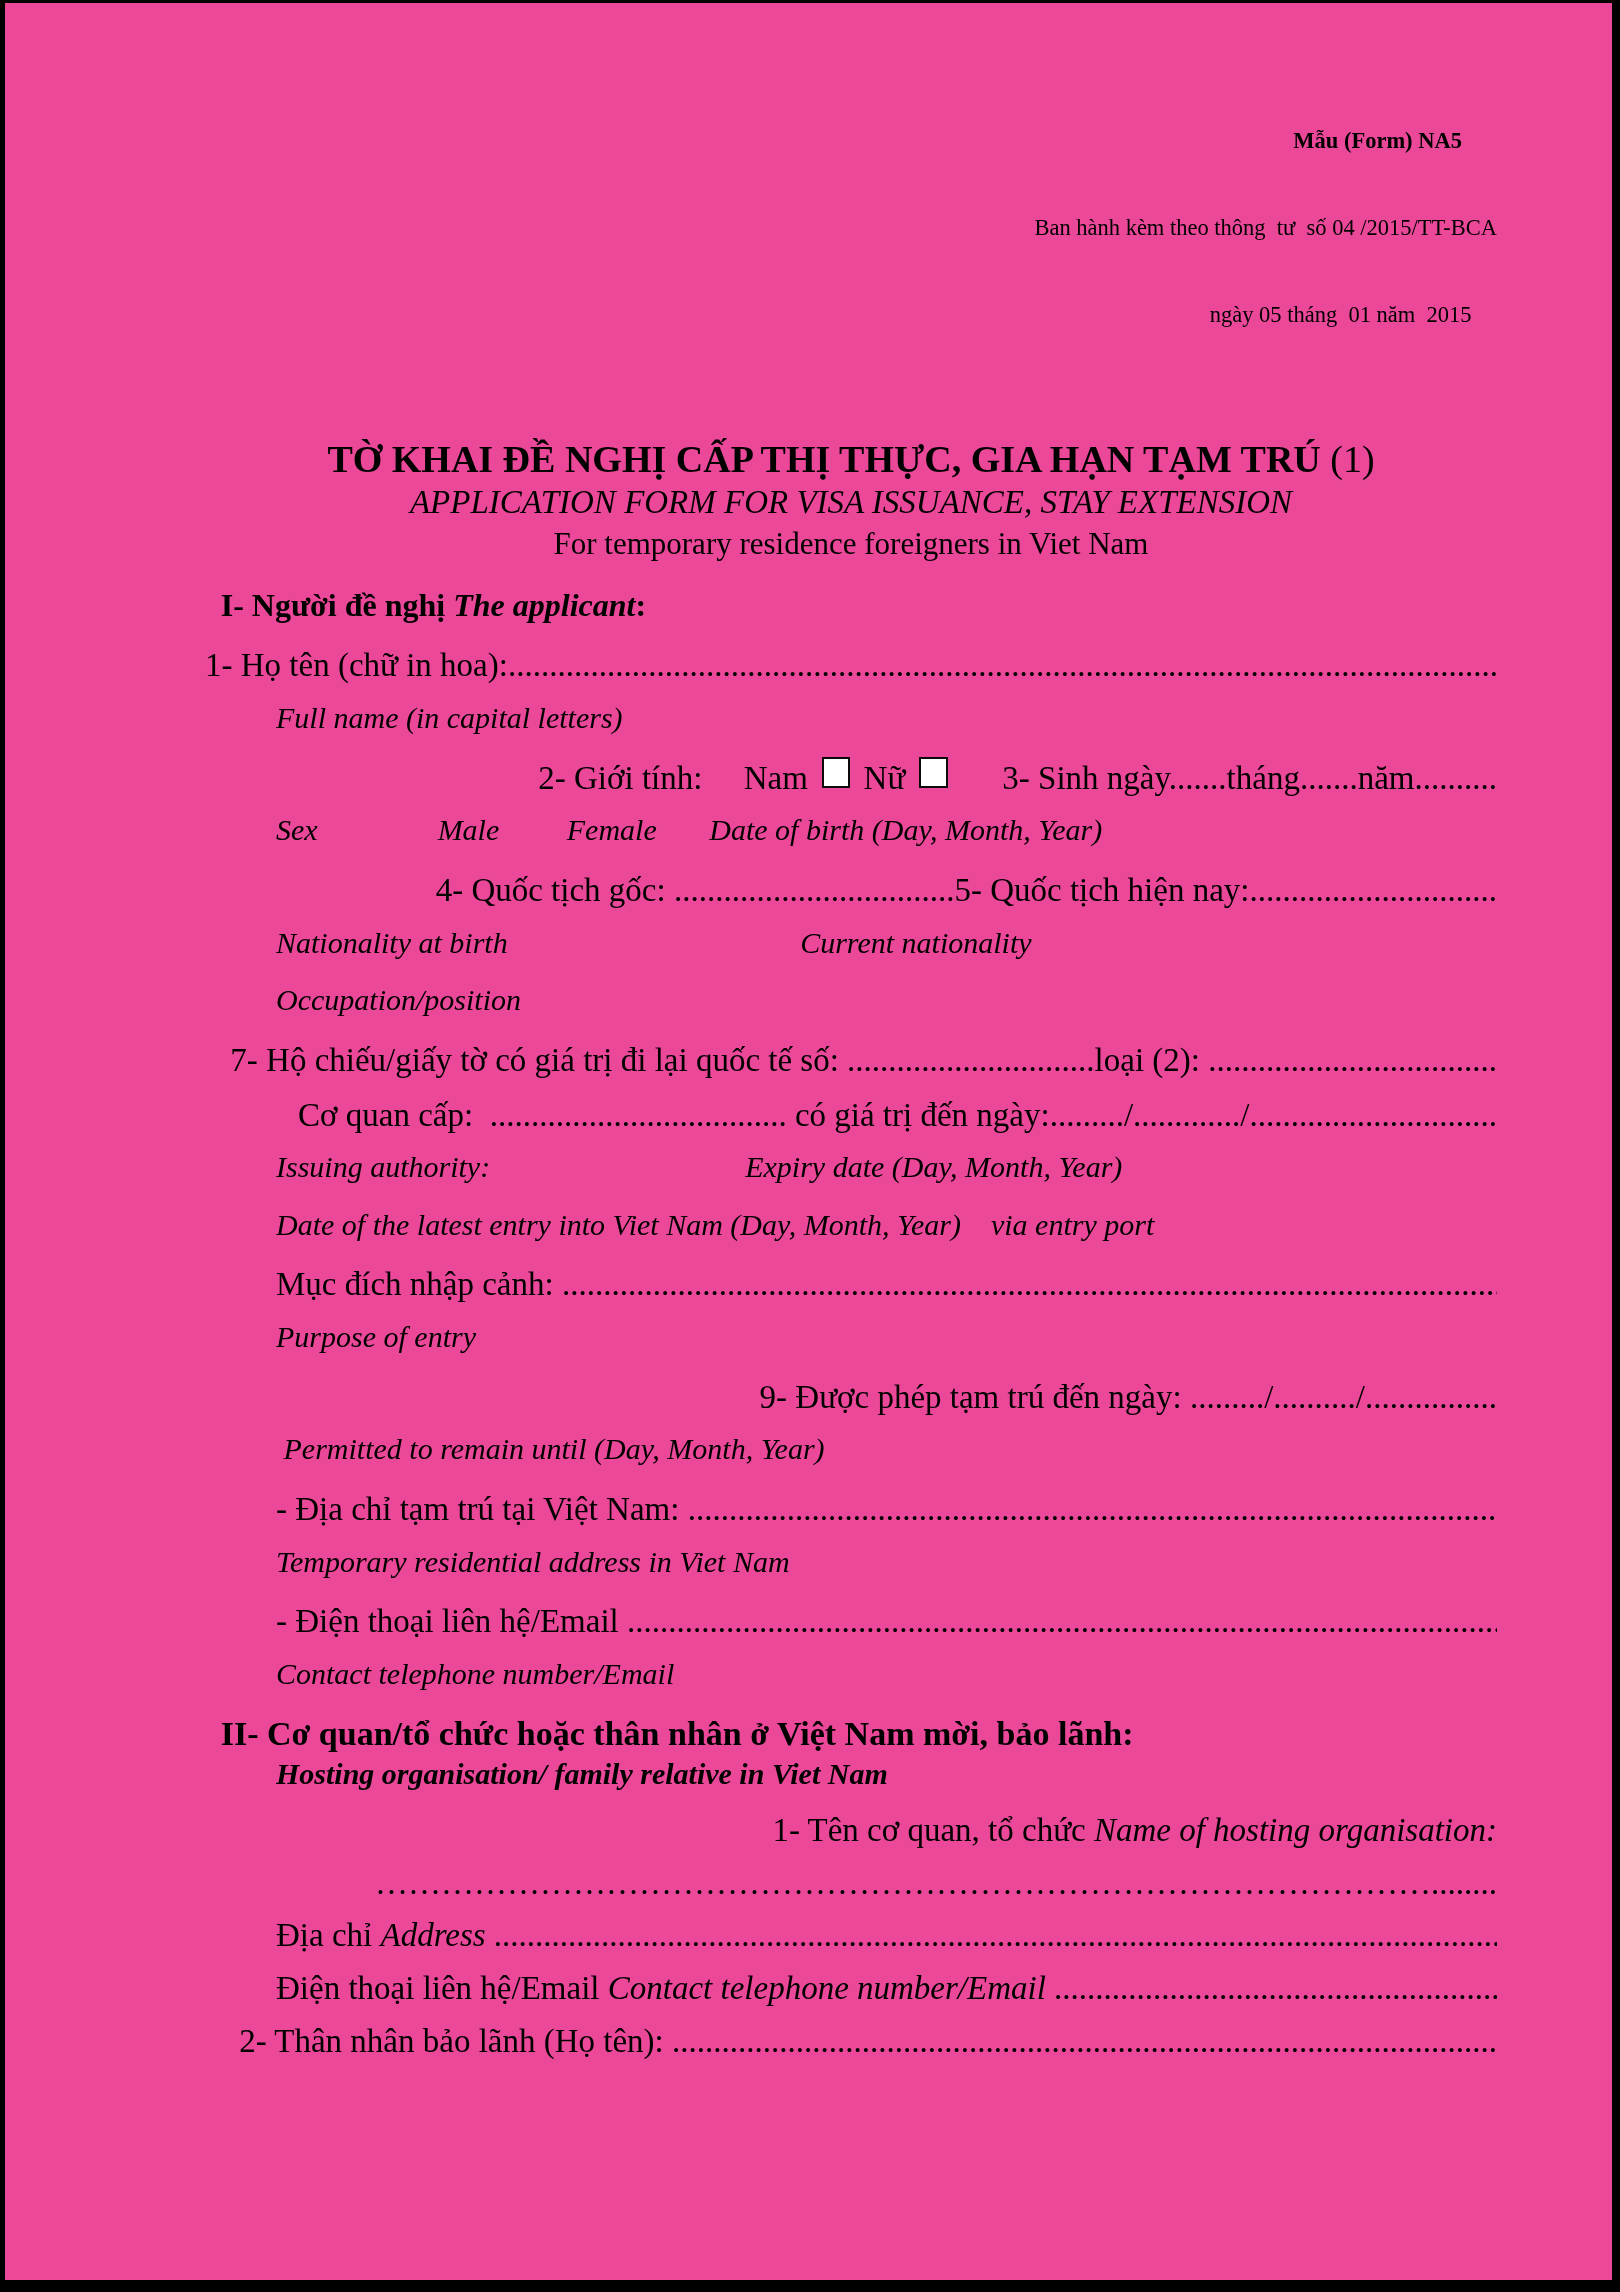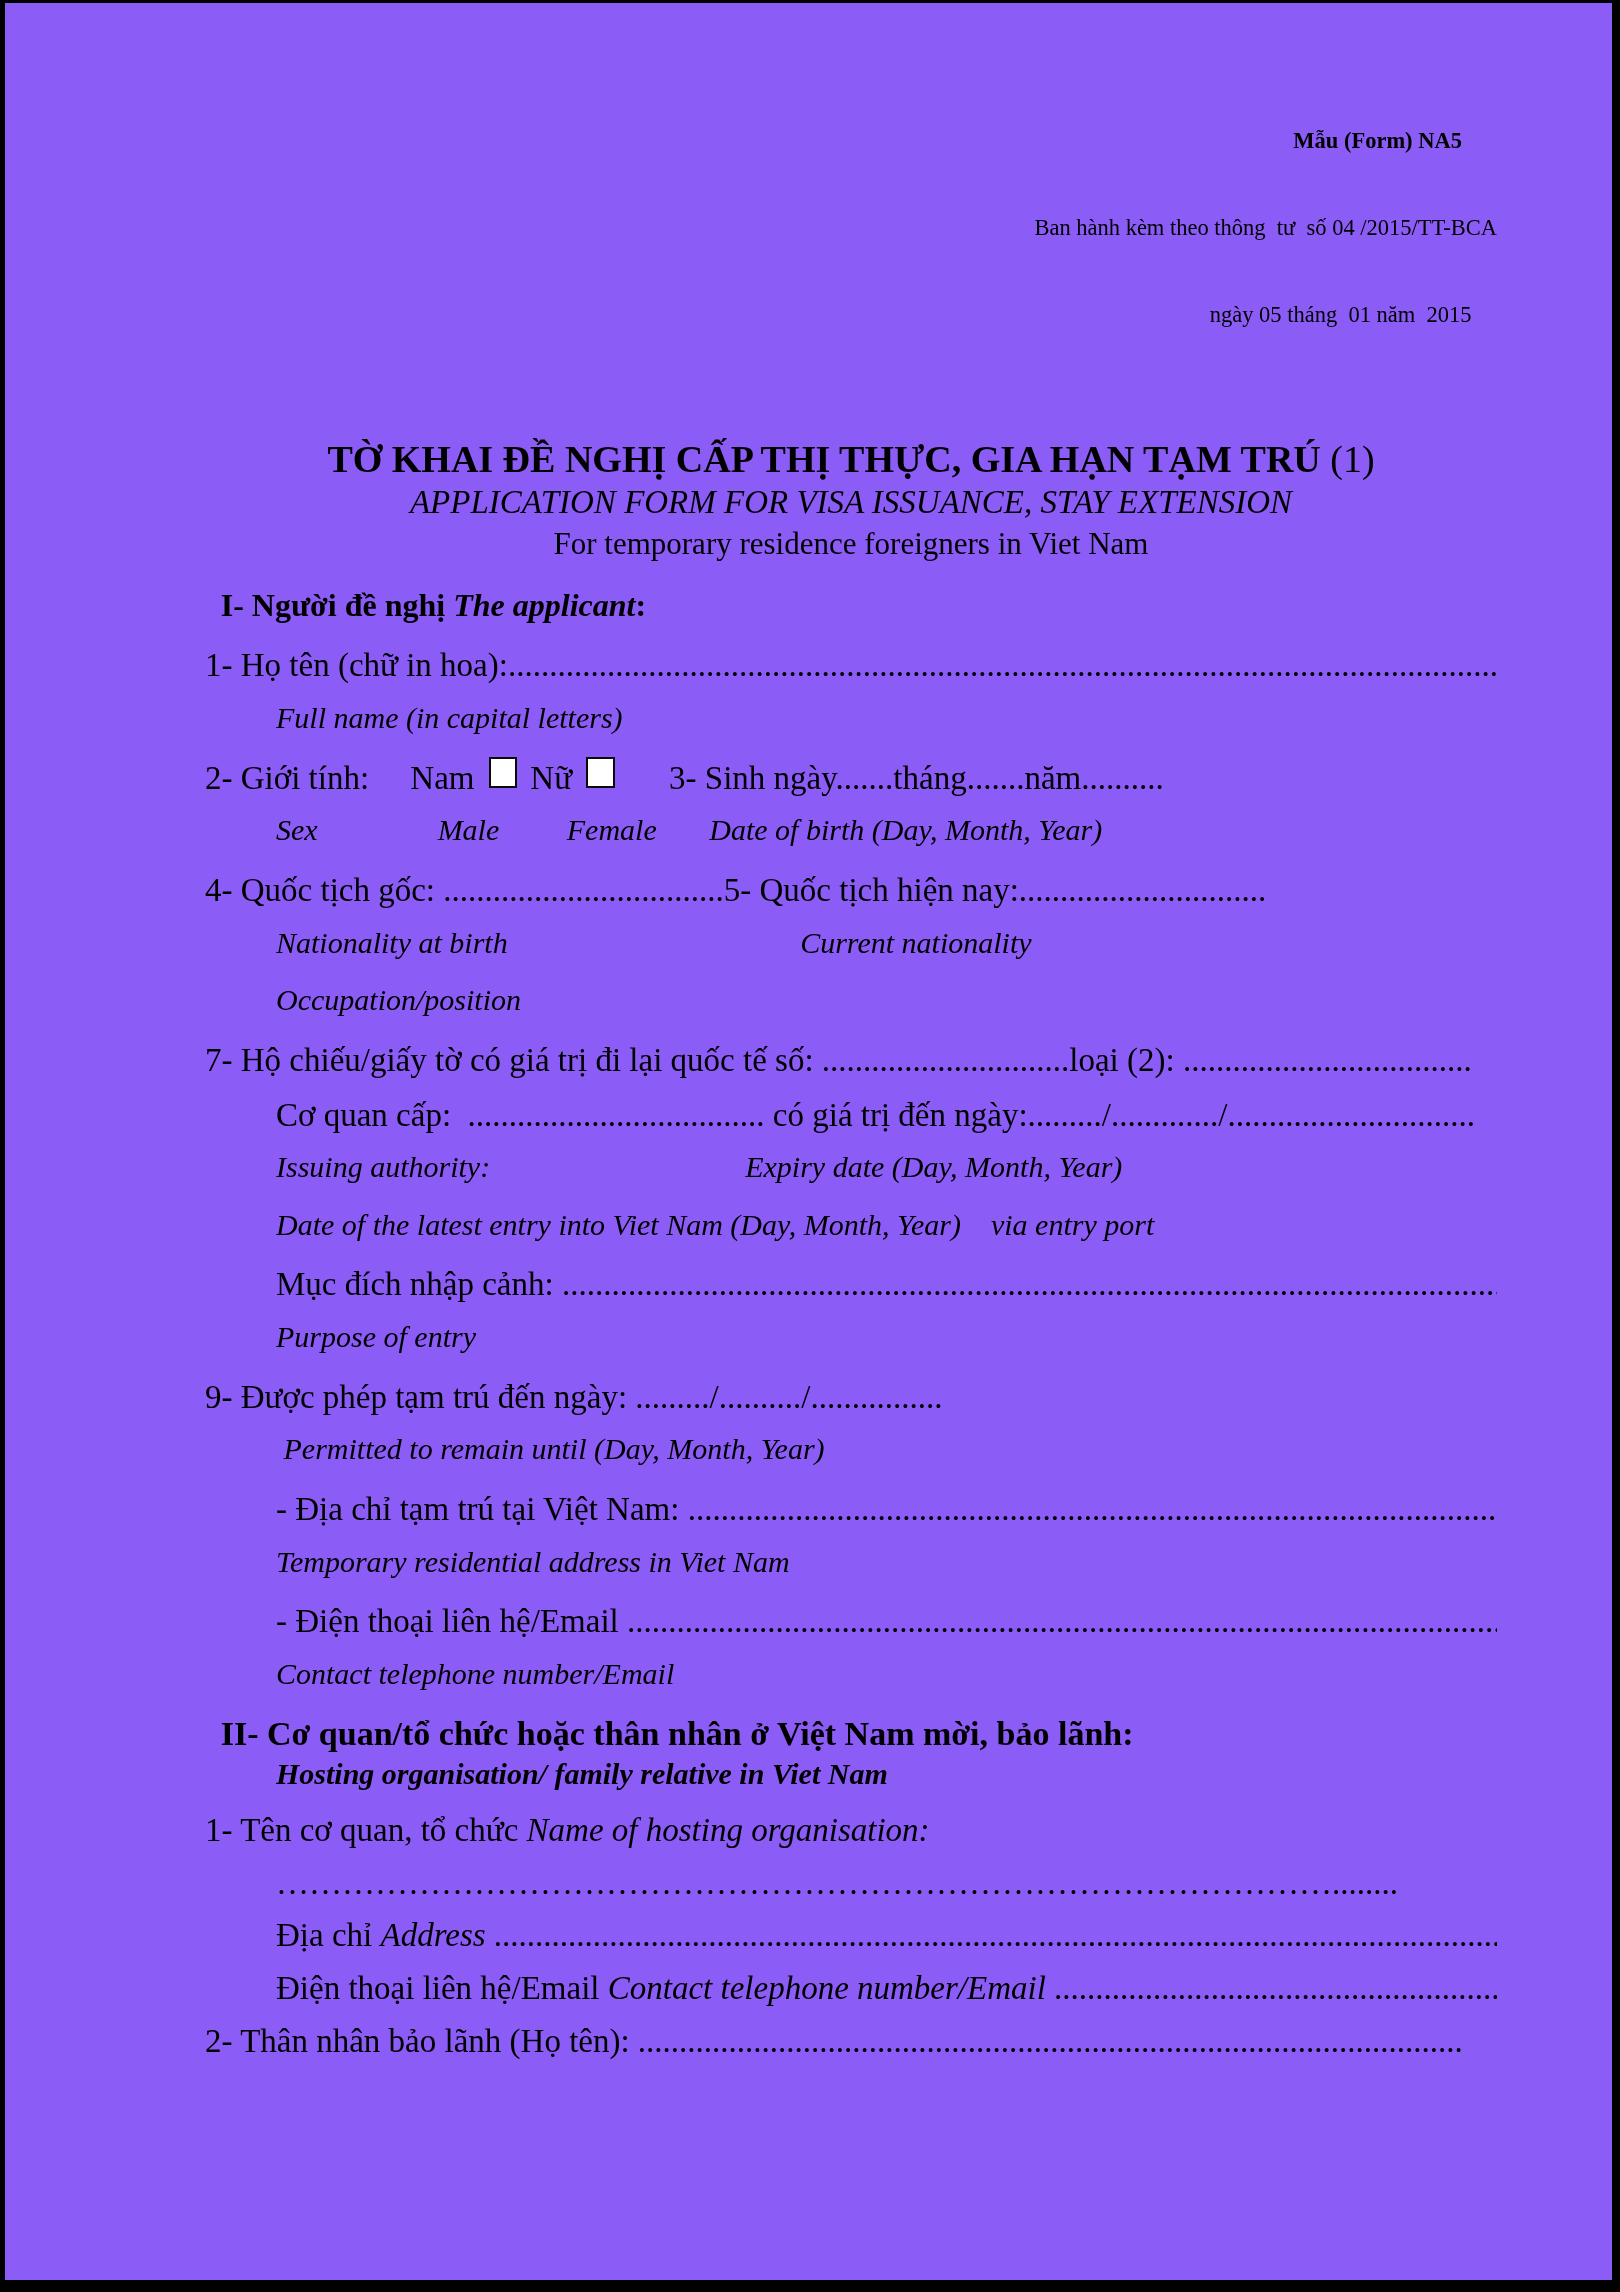--- a/index.html
+++ b/index.html
@@ -1,37 +1,37 @@
 <!DOCTYPE html>
 <html><head>
 <meta charset="utf-8">
 <style>
   html,body{margin:0;padding:0;background:#e8e8e8;}
   .page{
     position:relative;
     width:1620px;height:2293px;
     box-sizing:border-box;
-    background:#8b5cf6;
+    background:#ec4899;
     border-style:solid;border-color:#000;
     border-width:3.9px 8.8px 13.7px 5.9px;
     padding:65px 115px 0 200px;
     font-family:"Liberation Serif","DejaVu Serif",serif;
     color:#000;
     overflow:hidden;
   }
   .hnote{font-size:22.5px;line-height:29px;text-align:right;white-space:pre;}
   .hnote-l1{font-weight:700;margin-right:35px;}
   .hnote-l3{margin-right:25.5px;}
   .title{margin-top:51px;text-align:center;}
   .title-l1{font-size:38px;line-height:42px;font-weight:400;margin-bottom:3.9px;white-space:pre;}
   .title-l2{font-size:33px;line-height:37px;font-style:italic;margin-bottom:4.9px;}
   .title-l3{font-size:32px;line-height:36px;margin-bottom:4.9px;}
   .title-l4{font-size:31px;line-height:35px;}
   .sec-heading{font-size:32px;line-height:39px;margin:25.5px 0 19.6px 15.7px;white-space:pre;overflow:hidden;}
-  .line{font-size:33px;line-height:40px;margin:0 0 14.7px 0;white-space:pre;overflow:hidden;}
+  .line{font-size:33px;line-height:40px;margin:0 0 14.7px 0;white-space:pre;overflow:hidden;text-align:right;}
   .sub{font-size:30px;line-height:36px;font-style:italic;margin:0 0 21.6px 71px;white-space:pre;overflow:hidden;}
   .cont{margin-left:71px;}
   .sec2-heading{font-size:34px;line-height:39px;font-weight:700;margin:0 0 3.9px 15.7px;white-space:pre;overflow:hidden;}
   .sec2-sub{font-size:30px;line-height:36px;font-weight:700;font-style:italic;margin:0 0 17.6px 71px;white-space:pre;overflow:hidden;}
   .mb13{margin-bottom:12.7px;}
   .s-r{font-style:normal;font-weight:400;}
   .s-i{font-style:italic;}
   .s-b{font-weight:700;}
   .s-bi{font-weight:700;font-style:italic;}
   .s-cb{display:inline-block;width:24.5px;height:26.5px;border:2.9px solid #0a0a0a;background:#fff;vertical-align:1px;margin:0 4.9px 0 5.9px;}

